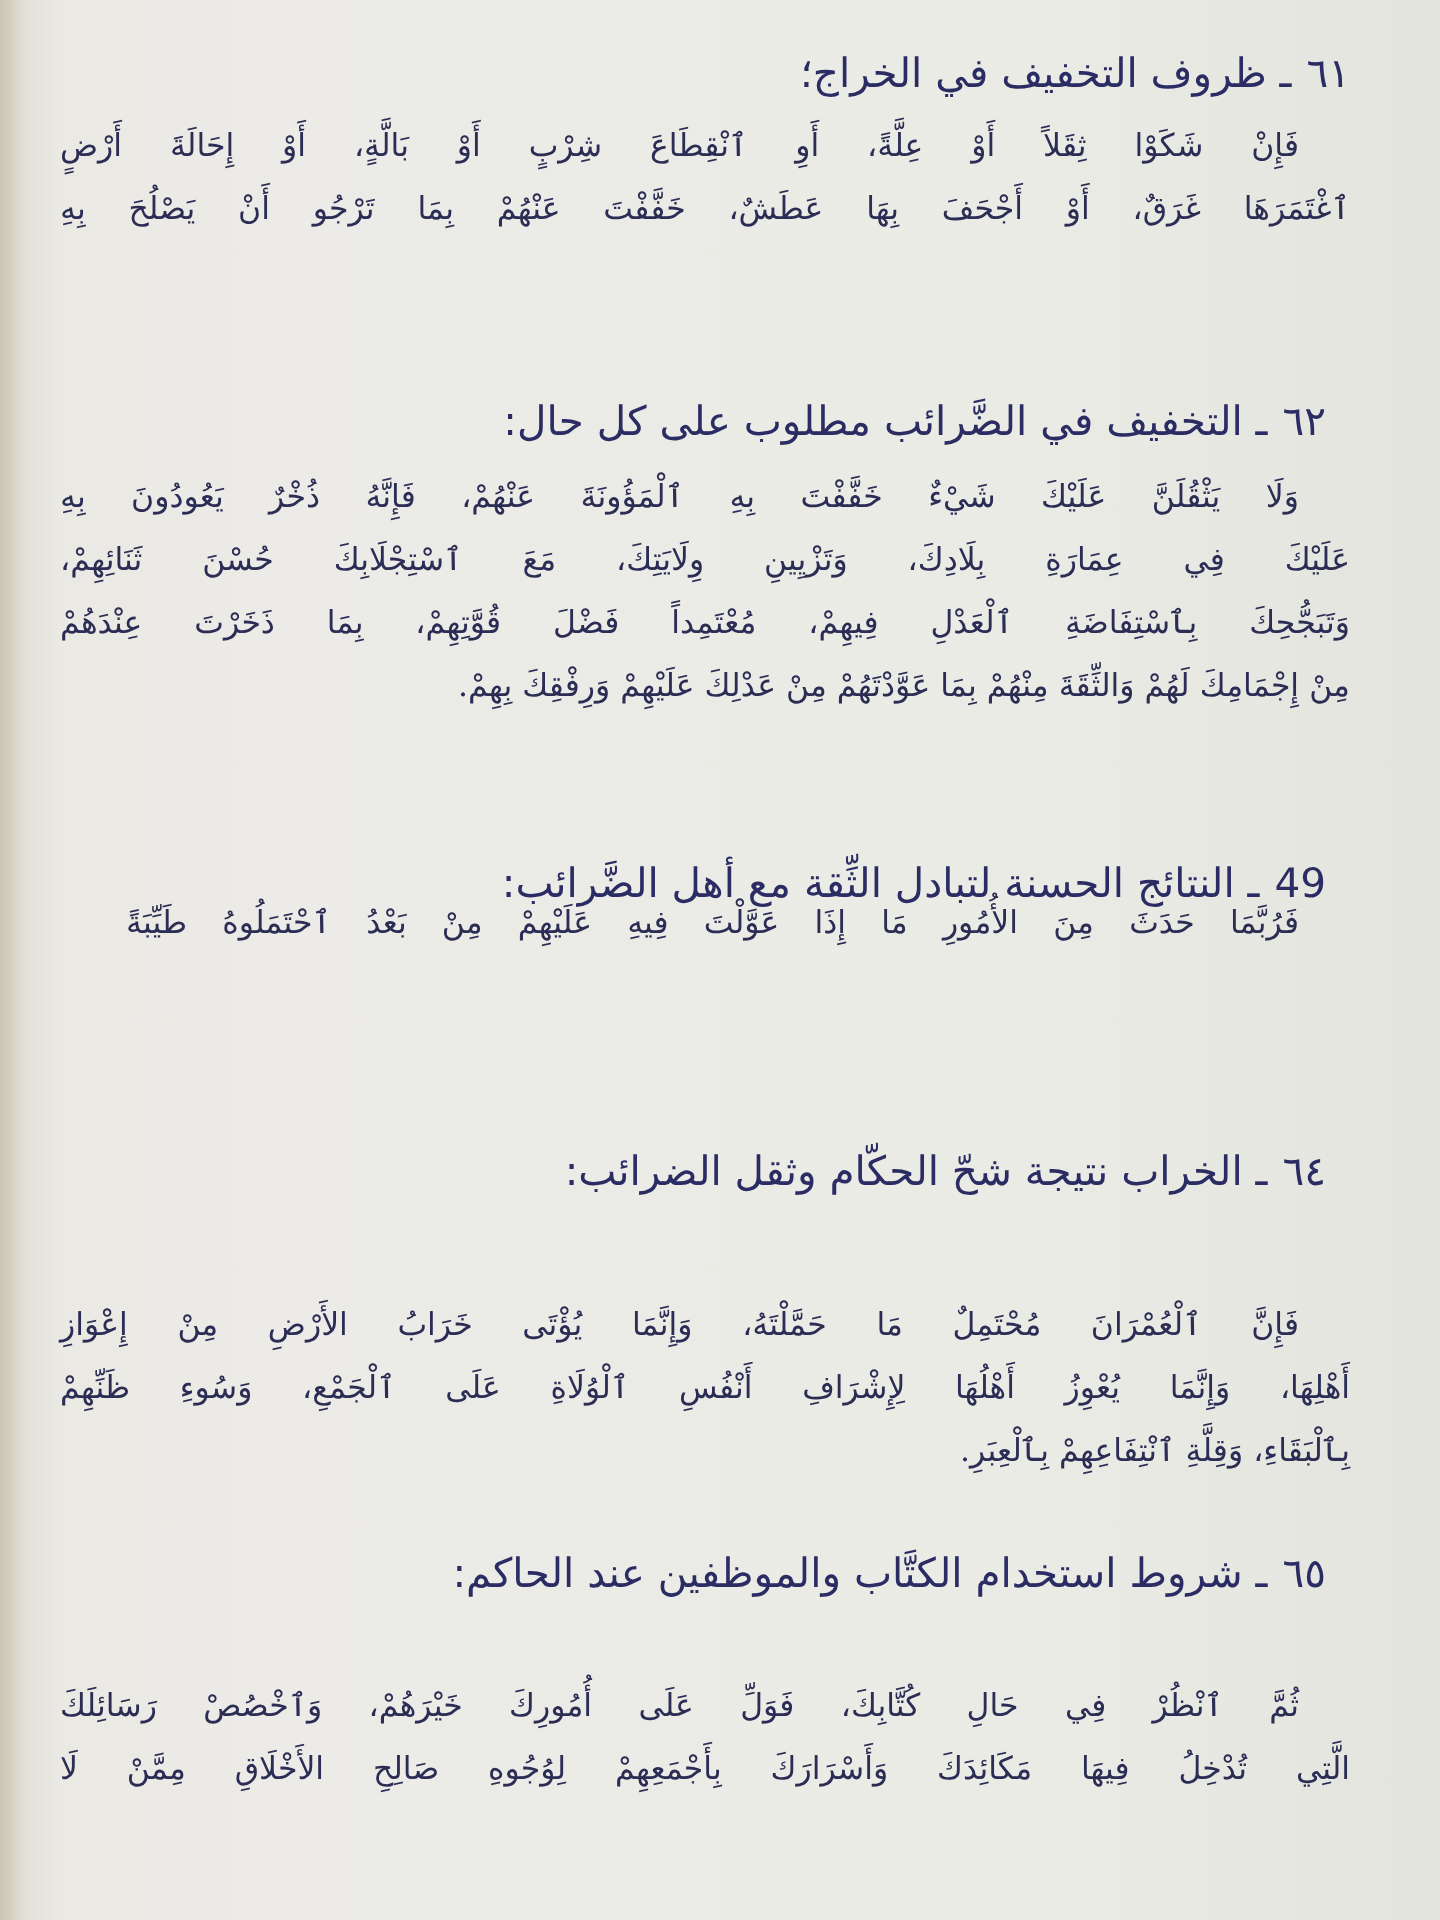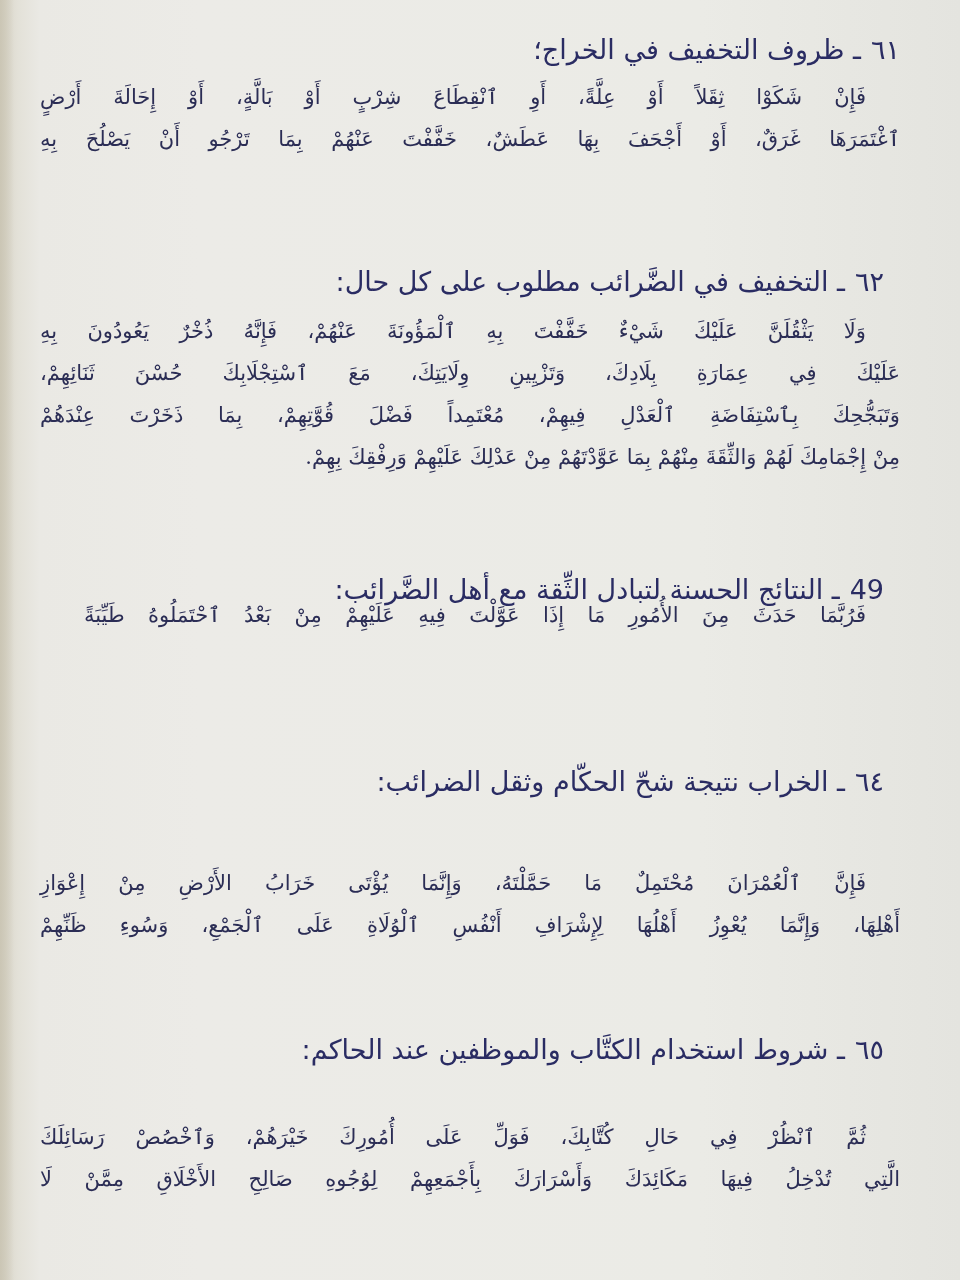--- a/index.html
+++ b/index.html
@@ -121,20 +121,21 @@
 
     <div class="sec" style="top:750px;">
       <h2 class="heading">
         <span class="num">٦٤</span><span>ـ </span><span>الخراب نتيجة شحّ الحكّام وثقل الضرائب:</span>
       </h2>
     </div>
     <div class="sec" style="top:834px;margin-top:28px;">
       <p class="para">
         <span class="line first">فَإِنَّ ٱلْعُمْرَانَ مُحْتَمِلٌ مَا حَمَّلْتَهُ، وَإِنَّمَا يُؤْتَى خَرَابُ الأَرْضِ مِنْ إِعْوَازِ</span>
         <span class="line">أَهْلِهَا، وَإِنَّمَا يُعْوِزُ أَهْلُهَا لِإِشْرَافِ أَنْفُسِ ٱلْوُلَاةِ عَلَى ٱلْجَمْعِ، وَسُوءِ ظَنِّهِمْ</span>
+        <span class="line last">بِٱلْبَقَاءِ، وَقِلَّةِ ٱنْتِفَاعِهِمْ بِٱلْعِبَرِ.</span>
       </p>
     </div>
 
     <div class="sec" style="top:1018px;">
       <h2 class="heading">
         <span class="num">٦٥</span><span>ـ </span><span>شروط استخدام الكتَّاب والموظفين عند الحاكم:</span>
       </h2>
     </div>
     <div class="sec" style="top:1116px;">
       <p class="para">

